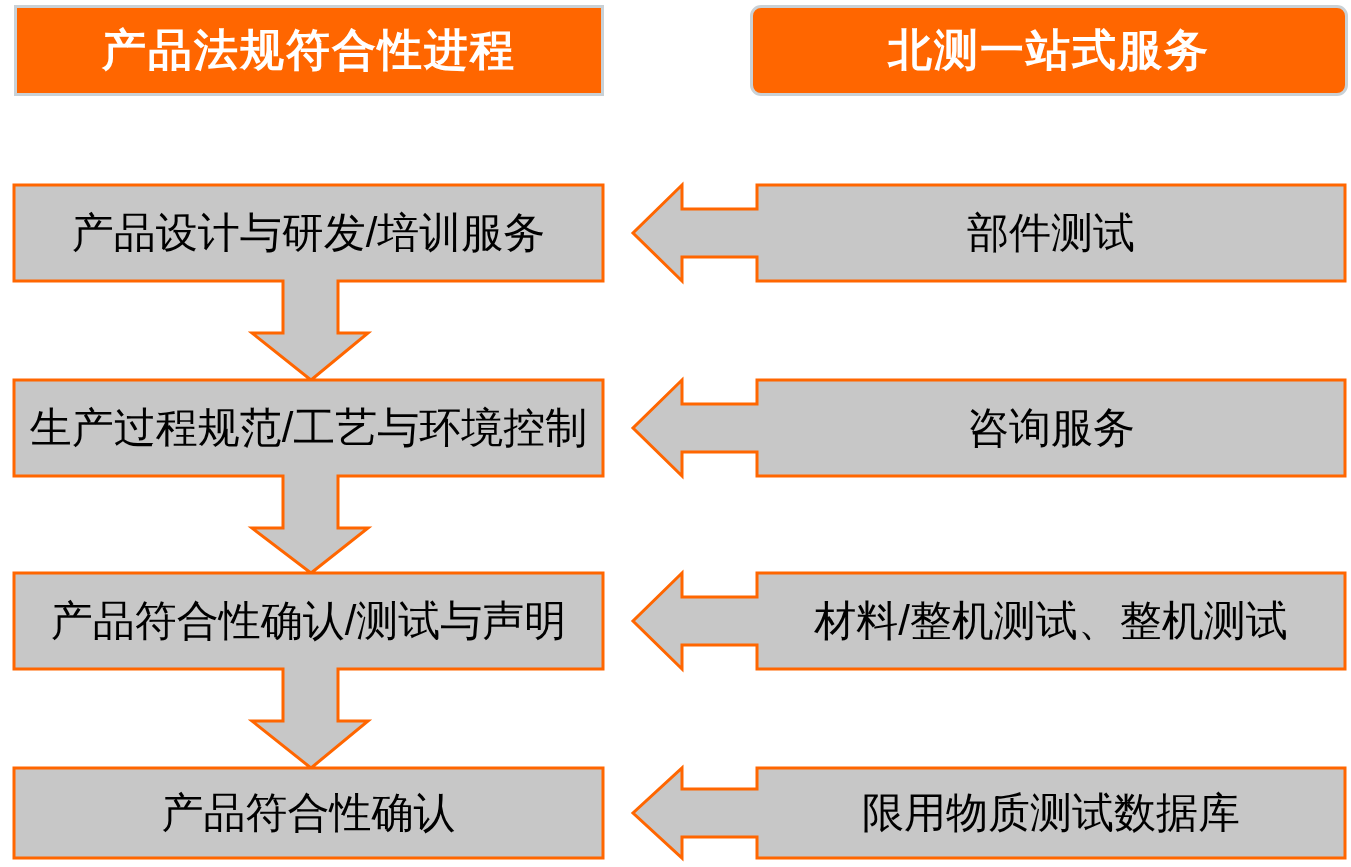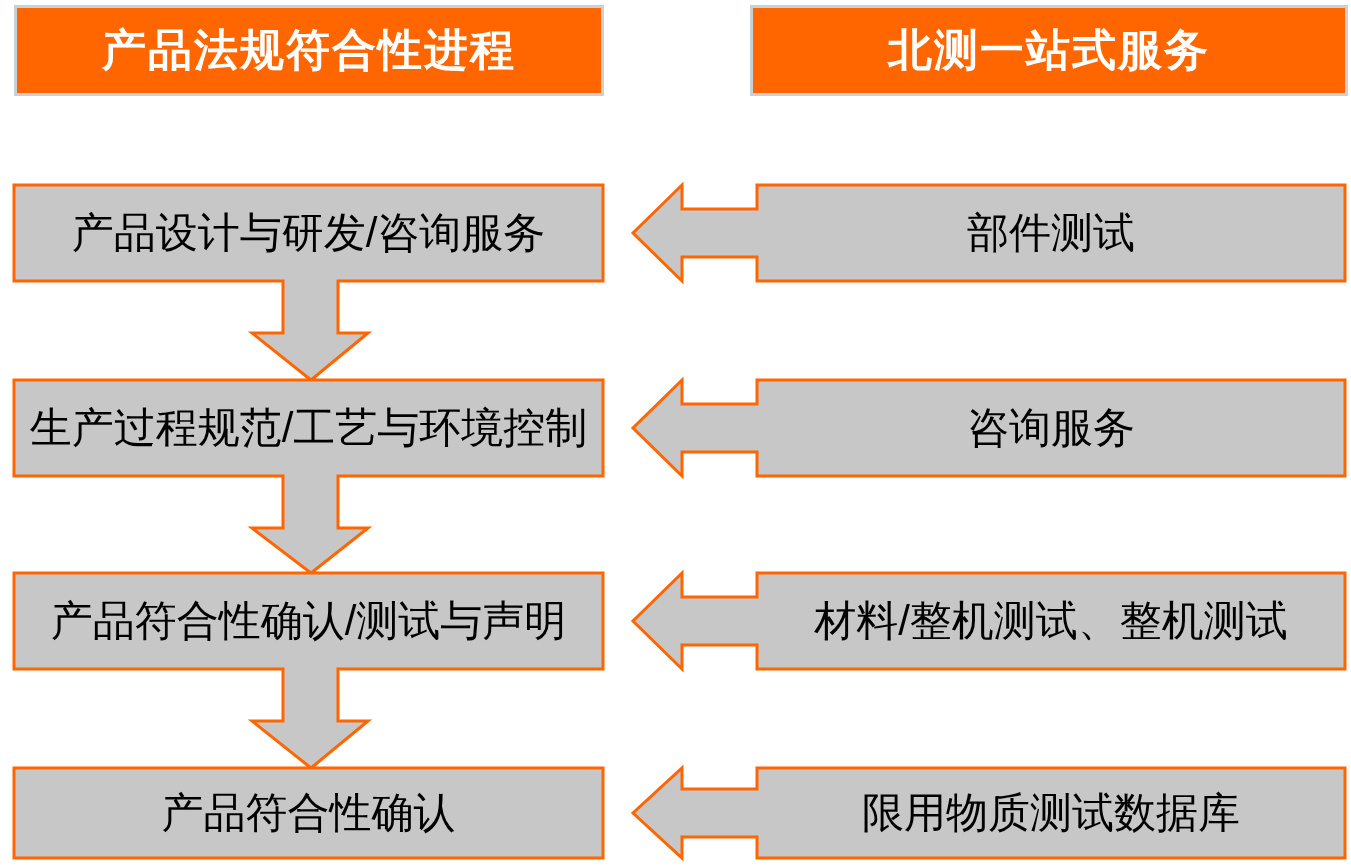--- a/index.html
+++ b/index.html
@@ -29,20 +29,21 @@
   }
   .hdr-left {
     left: 14px;
     width: 590px;
     font-family: "Liberation Sans", sans-serif;
   }
   .hdr-right {
     left: 750px;
     width: 598px;
     font-family: "Liberation Serif", serif;
+    border-radius: 11px;
   }
   svg.shapes {
     position: absolute;
     left: 0; top: 0;
     width: 1351px;
     height: 867px;
   }
   .shape {
     fill: var(--box-gray, #C7C7C7);
     stroke: var(--orange, #FF6600);
@@ -74,21 +75,21 @@
   <svg class="shapes" viewBox="0 0 1351 867" xmlns="http://www.w3.org/2000/svg">
 
     <path class="shape" d="M14,185 H603 V281 H338 V333 H368 L311,380 H603 V476 H338 V528 H368 L311,573 H603 V669 H338 V721 H368 L311,768 H603 V858 H14 V768 H311 L252,721 H283 V669 H14 V573 H311 L252,528 H283 V476 H14 V380 H311 L252,333 H283 V281 H14 Z"></path>
 
     <path class="shape" d="M757,185 H1345 V281 H757 V257 H682 V281 L633,233 L682,185 V209 H757 Z"></path>
     <path class="shape" d="M757,380 H1345 V476 H757 V452 H682 V476 L633,428 L682,380 V404 H757 Z"></path>
     <path class="shape" d="M757,573 H1345 V669 H757 V645 H682 V669 L633,621 L682,573 V597 H757 Z"></path>
     <path class="shape" d="M757,768 H1345 V858 H757 V837 H682 V858 L633,813 L682,768 V789 H757 Z"></path>
   </svg>
 
-  <div class="label step" style="top:185px;height:96px;">产品设计与研发/咨询服务</div>
+  <div class="label step" style="top:185px;height:96px;">产品设计与研发/培训服务</div>
   <div class="label step" style="top:380px;height:96px;text-align:right;">生产过程规范/工艺与环境控制</div>
   <div class="label step" style="top:573px;height:96px;border-radius:32px;">产品符合性确认/测试与声明</div>
   <div class="label step" style="top:768px;height:90px;">产品符合性确认</div>
 
   <div class="label svc" style="top:185px;height:96px;">部件测试</div>
   <div class="label svc" style="top:380px;height:96px;">咨询服务</div>
   <div class="label svc" style="top:573px;height:96px;">材料/整机测试、整机测试</div>
   <div class="label svc" style="top:768px;height:90px;">限用物质测试数据库</div>
 
 </div>

